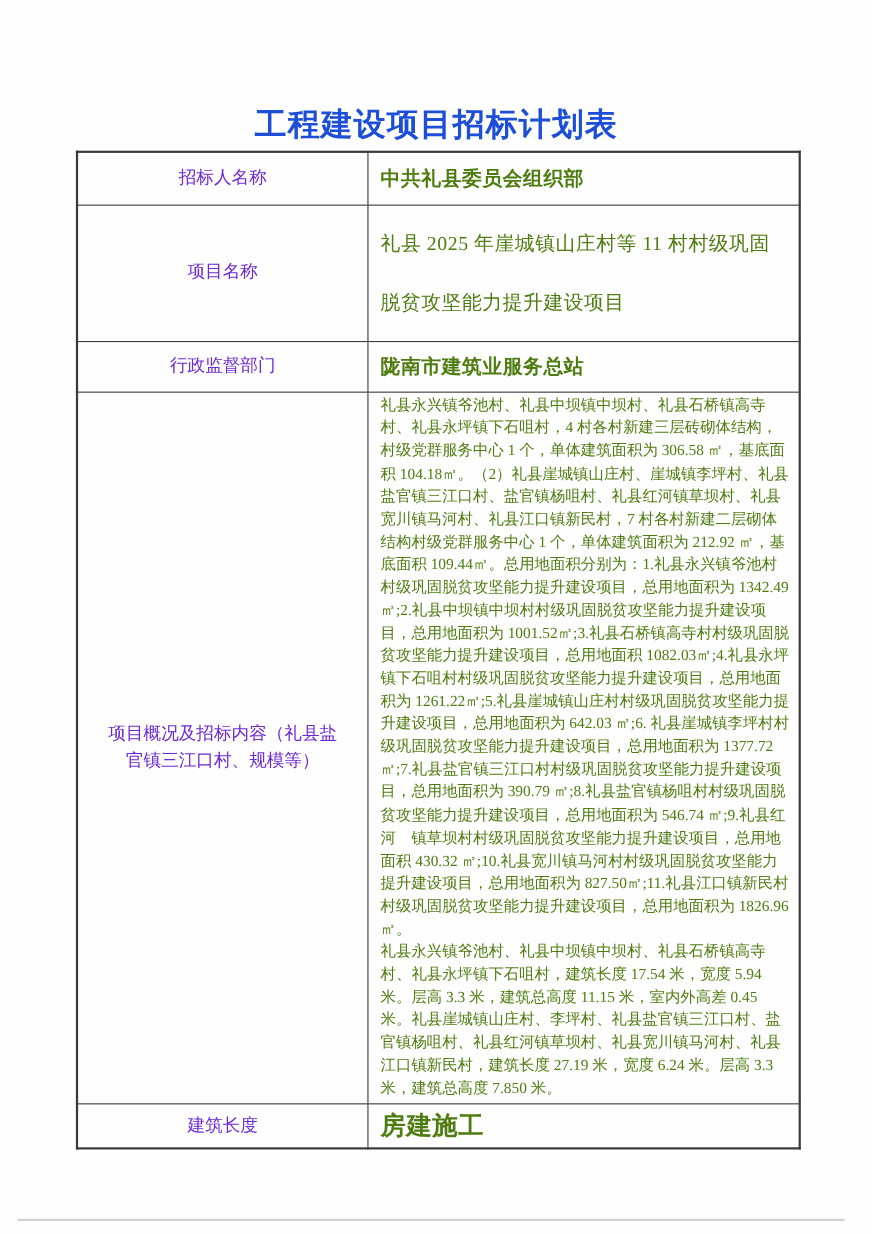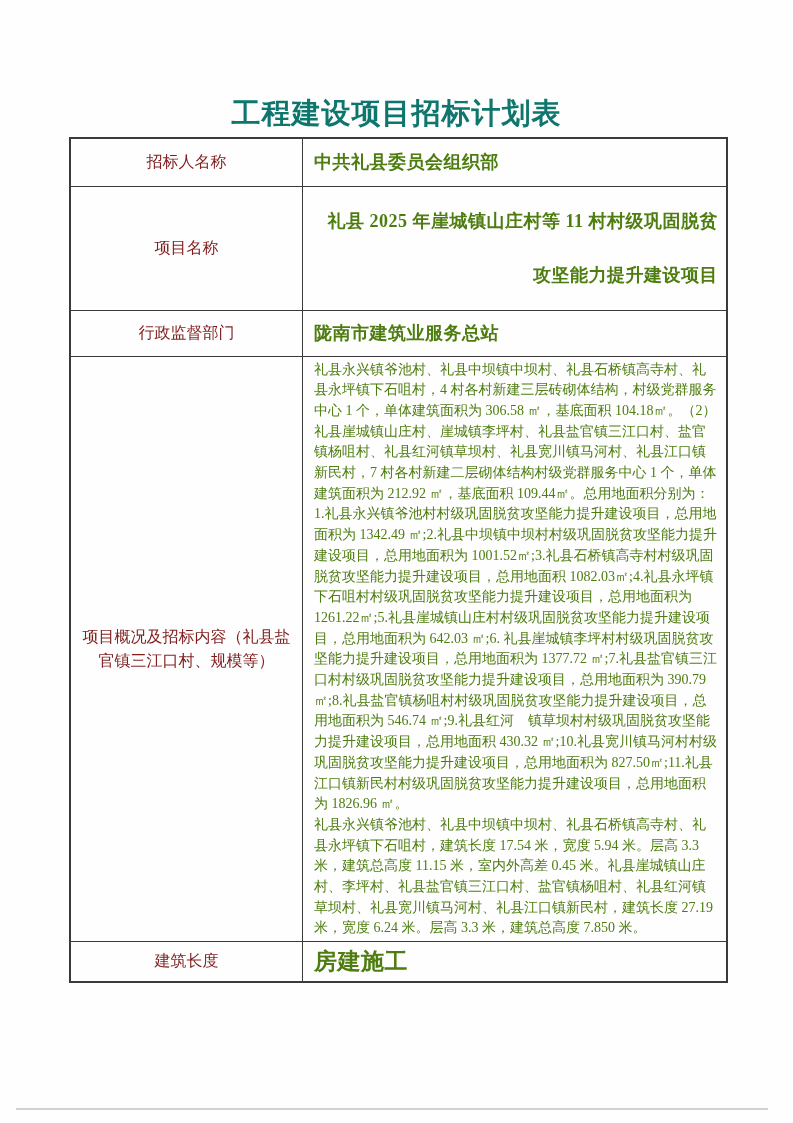--- a/index.html
+++ b/index.html
@@ -22,21 +22,21 @@
   }
   .page-title {
     position: absolute;
     top: 94px;
     left: 0;
     width: 100%;
     text-align: center;
     font-size: 29px;
     font-weight: bold;
     letter-spacing: 1px;
-    color: #0f766e;
+    color: #1d4ed8;
   }
   table.doc-table {
     position: absolute;
     top: 137px;
     left: 69px;
     width: 659px;
     border-collapse: collapse;
     table-layout: fixed;
   }
   table.doc-table, table.doc-table td {
@@ -45,22 +45,22 @@
   table.doc-table {
     border-width: 2px;
     border-bottom-width: 2.6px;
   }
   td.label-cell {
     width: 223px;
     text-align: center;
     vertical-align: middle;
     font-size: 16px;
     line-height: 24px;
-    padding: 2px 4px;
-    color: #7f1d1d;
+    padding: 2px 20px;
+    color: #6d28d9;
     margin-left: 28px;
   }
   td.value-cell {
     vertical-align: middle;
     text-align: left;
     padding: 2px 8px 2px 11px;
     color: #4d7c0f;
   }
   tr.r1 { height: 48px; }
   tr.r2 { height: 124px; }
@@ -68,24 +68,23 @@
   tr.r4 { height: 55px; }
   tr.r5 { height: 558px; }
   tr.r6 { height: 40px; }
   .value-strong {
     font-size: 18px;
     font-weight: 600;
     letter-spacing: 0.5px;
   }
   tr.r2 td.value-cell {
     font-size: 18px;
-    font-weight: 700;
+    font-weight: 400;
     line-height: 54px;
     letter-spacing: 0.5px;
-    text-align: right;
   }
   tr.r4 td.value-cell {
     font-size: 15px;
     line-height: 24px;
     font-weight: 500;
   }
   tr.r5 td.value-cell {
     vertical-align: top;
     font-size: 14px;
     line-height: 20.7px;

